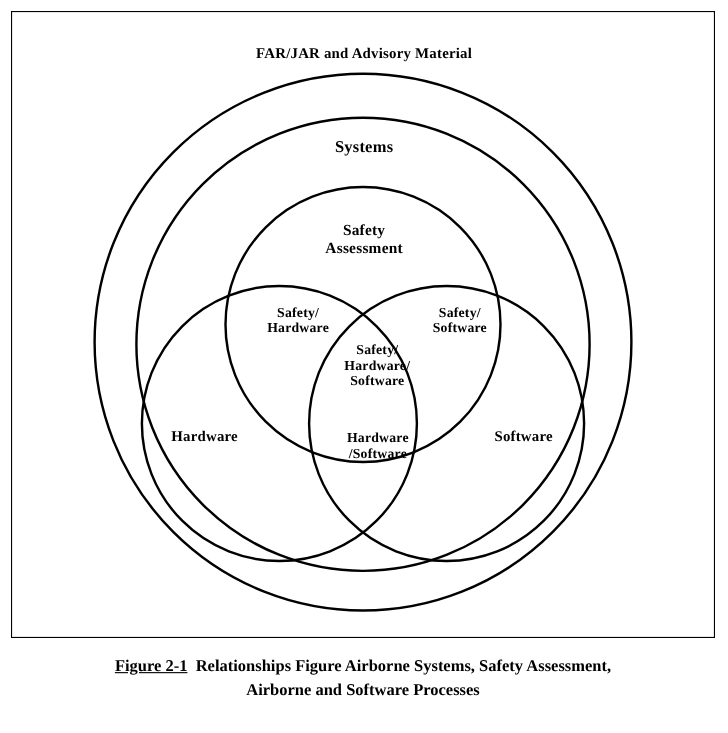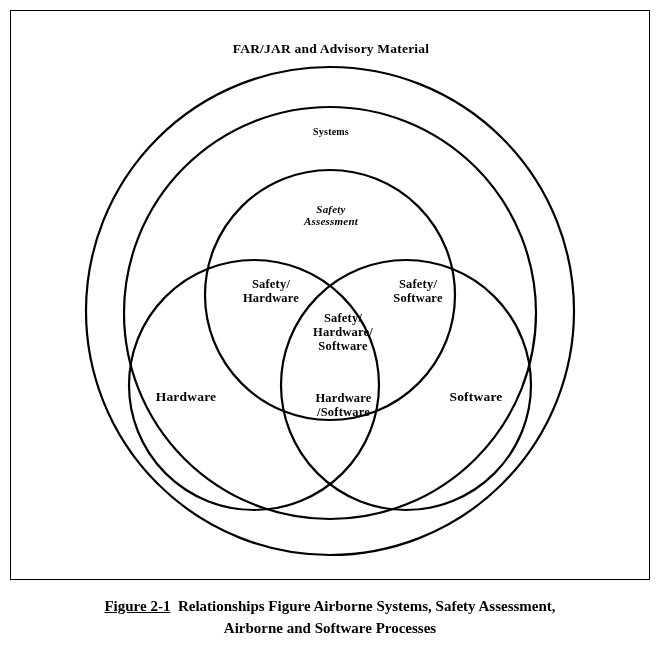--- a/index.html
+++ b/index.html
@@ -36,22 +36,22 @@
   }
   .lbl {
     position: absolute;
     text-align: center;
     font-weight: bold;
     line-height: 1.12;
     white-space: pre-line;
     letter-spacing: 0.2px;
   }
   #lbl-outer   { left: 120px; top: 30px;  width: 400px; font-size: 13.5px; }
-  #lbl-systems { left: 220px; top: 115px; width: 200px; font-size: 10px; }
-  #lbl-safety-assessment { left: 255px; top: 192px; width: 130px; font-size: 11px; font-style: italic; }
+  #lbl-systems { left: 220px; top: 115px; width: 200px; font-size: 15px; }
+  #lbl-safety-assessment { left: 255px; top: 192px; width: 130px; font-size: 14px; }
   #lbl-safety-hardware   { left: 205px; top: 266px; width: 110px; font-size: 12.5px; }
   #lbl-safety-software   { left: 352px; top: 266px; width: 110px; font-size: 12.5px; }
   #lbl-safety-hw-sw      { left: 272px; top: 300px; width: 120px; font-size: 12.5px; }
   #lbl-hardware          { left: 110px; top: 378px; width: 130px; font-size: 13.5px; }
   #lbl-software          { left: 400px; top: 378px; width: 130px; font-size: 13.5px; }
   #lbl-hardware-software { left: 275px; top: 380px; width: 115px; font-size: 12.5px; }
 
   #caption {
     position: absolute;
     left: 10px;

